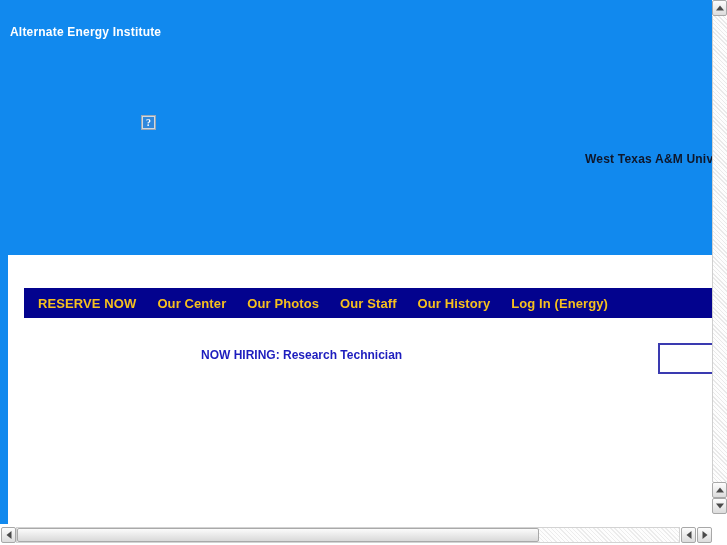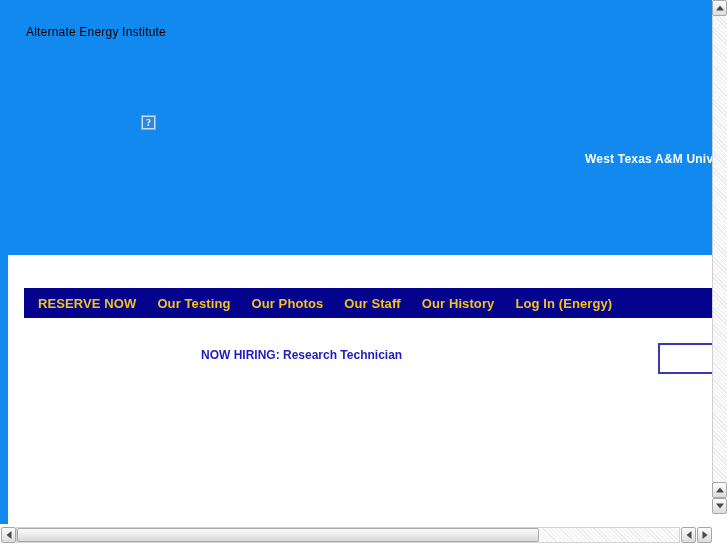--- a/index.html
+++ b/index.html
@@ -41,35 +41,35 @@
   .masthead {
     position: absolute;
     left: 0;
     top: 0;
     width: 900px;
     height: 255px;
     background: #1189ee;
   }
   .site-title {
     position: absolute;
-    left: 26px;
+    left: 10px;
     top: 25px;
     font-size: 12px;
-    font-weight: normal;
-    color: #000000;
+    font-weight: bold;
+    color: #ffffff;
     letter-spacing: 0.2px;
     white-space: nowrap;
   }
   .university-name {
     position: absolute;
     left: 585px;
     top: 152px;
     font-size: 12px;
     font-weight: bold;
-    color: #ffffff;
+    color: #0f172a;
     letter-spacing: 0.2px;
     white-space: nowrap;
   }
 
   
   .broken-img {
     position: absolute;
     width: 15px;
     height: 15px;
     box-sizing: border-box;
@@ -276,21 +276,21 @@
       <div class="university-name">West Texas A&amp;M Univ</div>
     </div>
 
     <div class="left-rail"></div>
 
     <div class="content">
 
       <div class="navbar">
         <div class="navlist">
           <a class="navlink" href="#">RESERVE NOW</a>
-          <a class="navlink" href="#">Our Testing</a>
+          <a class="navlink" href="#">Our Center</a>
           <a class="navlink" href="#">Our Photos</a>
           <a class="navlink" href="#">Our Staff</a>
           <a class="navlink" href="#">Our History</a>
           <a class="navlink" href="#">Log In (Energy)</a>
         </div>
       </div>
 
       <div class="hiring-row">
         <div class="hiring-text">NOW HIRING: Research Technician</div>
         <div class="side-box"></div>

